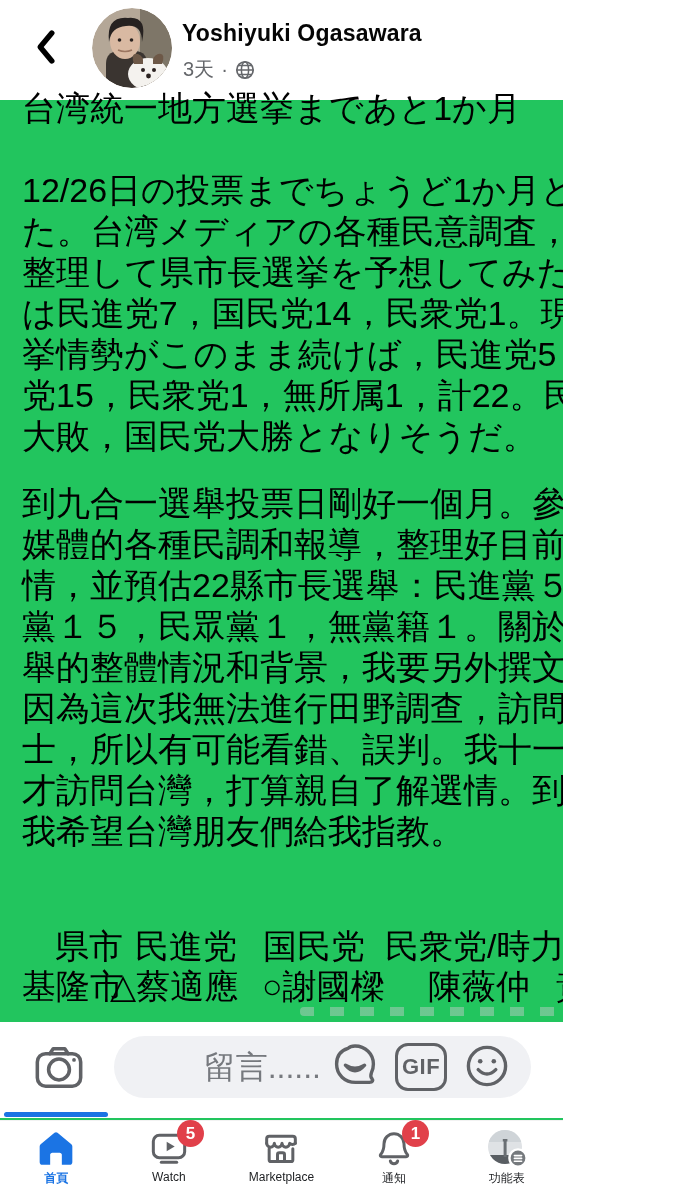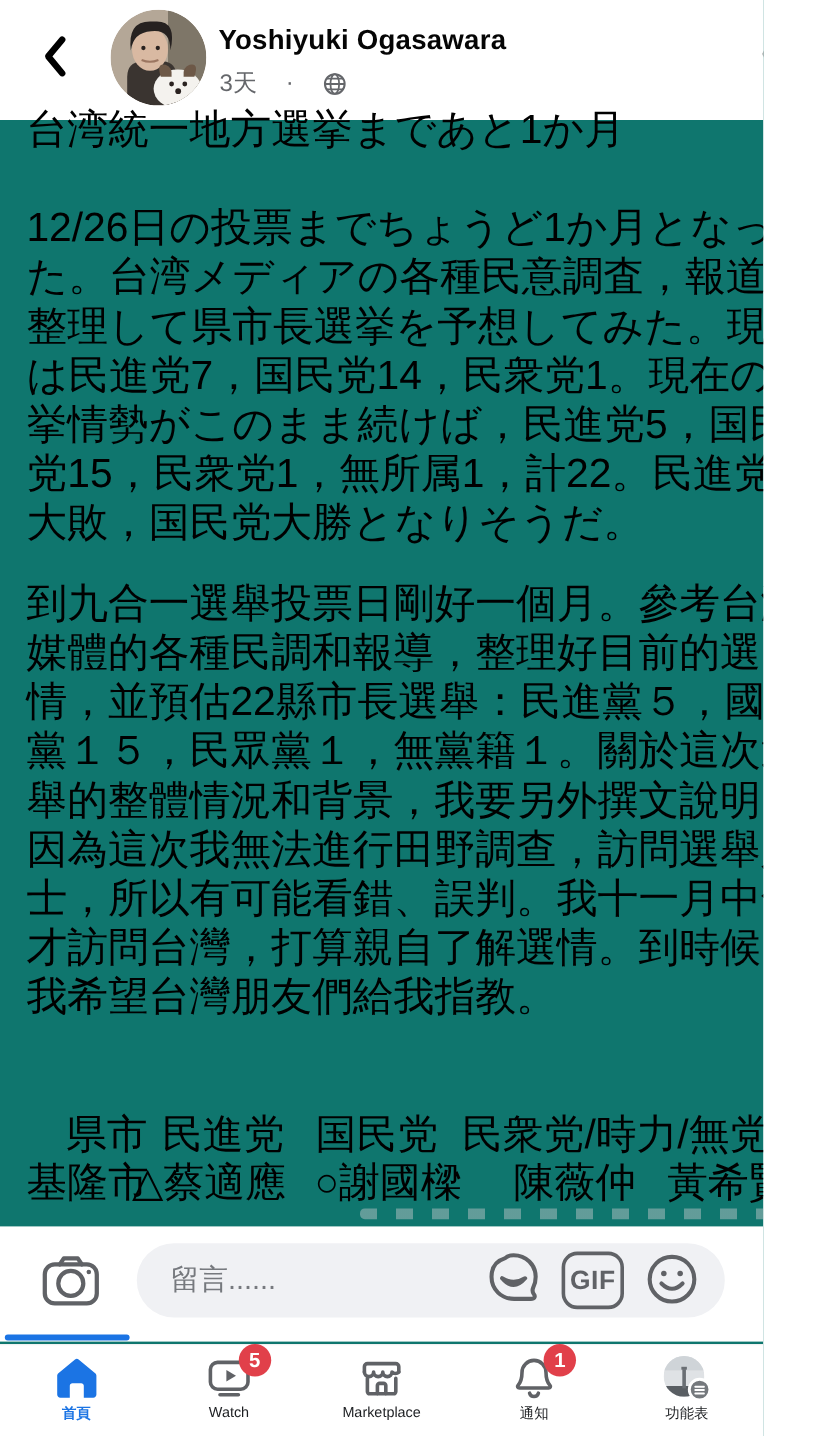--- a/index.html
+++ b/index.html
@@ -1,42 +1,42 @@
 <!DOCTYPE html>
 <html style="--accent: #1B74E4; --badge: #E1404A; --icon_gray: #606266; --meta_gray: #65676B; --pill_bg: #F0F1F4;"><head>
 <meta charset="utf-8">
 <style>
   html,body{margin:0;padding:0;background:#fff;}
   .screen{
-    position:relative;width:636px;height:1197px;overflow:hidden;background:#0f766e;
+    position:relative;width:563px;height:1197px;overflow:hidden;background:#22c55e;
     font-family:"Liberation Sans","DejaVu Sans",sans-serif;color:#000;
   }
   
   .top-bar{position:absolute;top:0;left:0;right:0;height:100px;background:#fff;}
   .back-btn{position:absolute;left:22px;top:20px;width:48px;height:56px;display:flex;align-items:center;justify-content:center;background:none;border:none;cursor:pointer;}
   .avatar{position:absolute;left:92px;top:8px;width:80px;height:80px;border-radius:50%;overflow:hidden;cursor:pointer;}
   .author-name{position:absolute;left:182px;top:20px;font-size:23px;font-weight:bold;color:#050505;letter-spacing:.2px;cursor:pointer;}
-  .meta-row{position:absolute;left:183px;top:56px;display:flex;align-items:center;gap:24px;font-size:20px;color:var(--meta_gray);}
+  .meta-row{position:absolute;left:183px;top:56px;display:flex;align-items:center;gap:7px;font-size:20px;color:var(--meta_gray);}
   .more-btn{position:absolute;left:626px;top:26px;width:56px;height:40px;display:flex;align-items:center;justify-content:center;background:none;border:none;cursor:pointer;}
   
   .post-body{position:absolute;top:88px;left:22px;width:656px;font-size:34px;line-height:41px;color:#000;}
   .post-body p{margin:0;}
   .p-title{margin-bottom:41px !important;}
   .p-zh{margin-top:26px !important;}
   .cand-table{margin-top:42px;}
   .trow{position:relative;height:40px;white-space:nowrap;}
   .trow span{position:absolute;top:0;margin-top:32px;}
   .clipped-row{position:absolute;top:1007px;left:300px;width:390px;height:9px;border-radius:4px;opacity:.45;
     background:repeating-linear-gradient(90deg,#c9cbce 0 14px,transparent 14px 30px);}
   
   .composer{position:absolute;top:1022px;left:0;right:0;height:96px;background:#fff;}
   .camera-btn{position:absolute;left:30px;top:16px;width:58px;height:60px;display:flex;align-items:center;justify-content:center;background:none;border:none;cursor:pointer;}
   .input-pill{position:absolute;left:114px;right:32px;top:14px;height:62px;border-radius:31px;background:var(--pill_bg);display:flex;align-items:center;}
-  .comment-input{flex:1;border:none;background:transparent;outline:none;font-size:24px;padding:0 10px 0 28px;color:#050505;min-width:0;
-    font-family:"Liberation Sans","DejaVu Sans",sans-serif;}
+  .comment-input{flex:1;border:none;background:transparent;outline:none;font-size:32px;padding:0 10px 0 28px;color:#050505;min-width:0;
+    font-family:"Liberation Sans","DejaVu Sans",sans-serif;text-align:right;}
   .comment-input::placeholder{color:#76797e;opacity:1;}
   .pill-icons{display:flex;align-items:center;gap:16px;padding-right:20px;}
   .pill-icon-btn{background:none;border:none;padding:0;cursor:pointer;display:flex;align-items:center;justify-content:center;}
   .gif-box{width:46px;height:42px;border:3px solid var(--icon_gray);border-radius:13px;display:flex;align-items:center;justify-content:center;
     font-size:22px;font-weight:bold;color:var(--icon_gray);letter-spacing:.5px;}
   
   .tab-indicator{position:absolute;left:4px;top:1112px;width:104px;height:5px;border-radius:3px;background:var(--accent);}
   .tab-bar{position:absolute;top:1120px;left:0;right:0;height:77px;background:#fff;display:flex;border-top:1px solid rgba(0,0,0,.05);}
   .tab{flex:1;display:flex;flex-direction:column;align-items:center;padding-top:5px;background:none;border:none;cursor:pointer;}
   .icon-wrap{position:relative;height:44px;display:flex;align-items:center;justify-content:center;}

